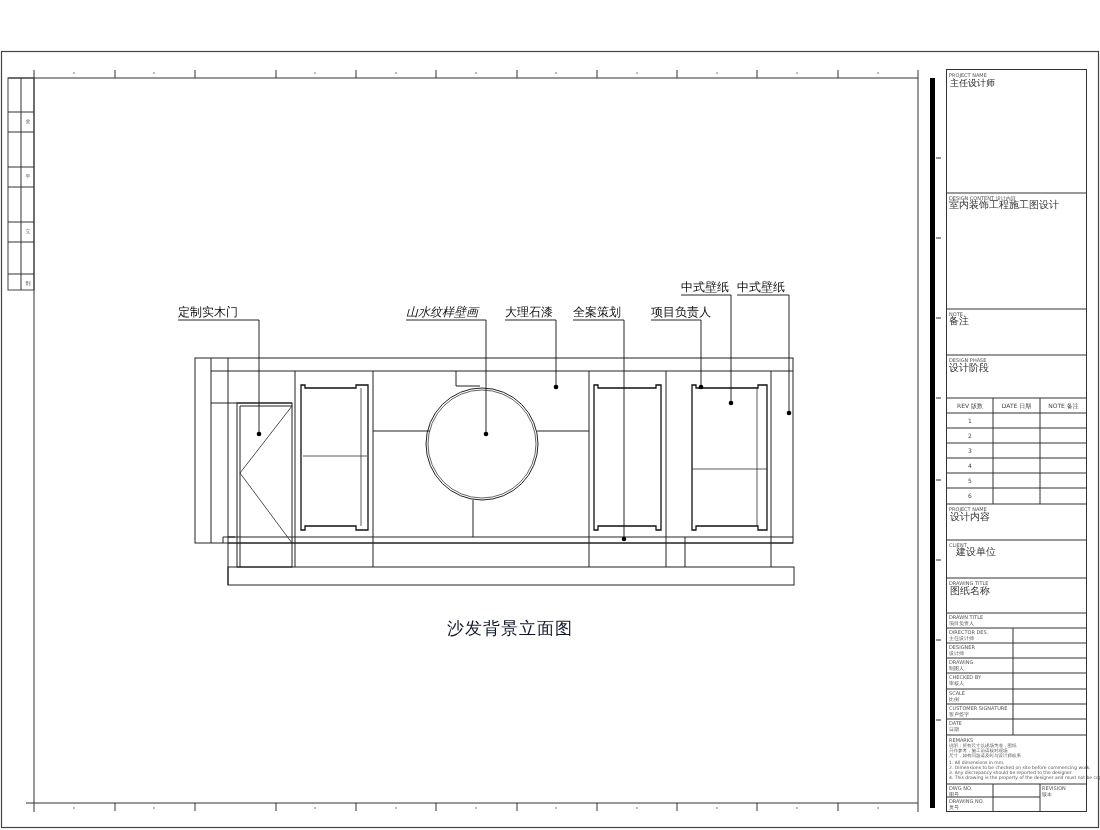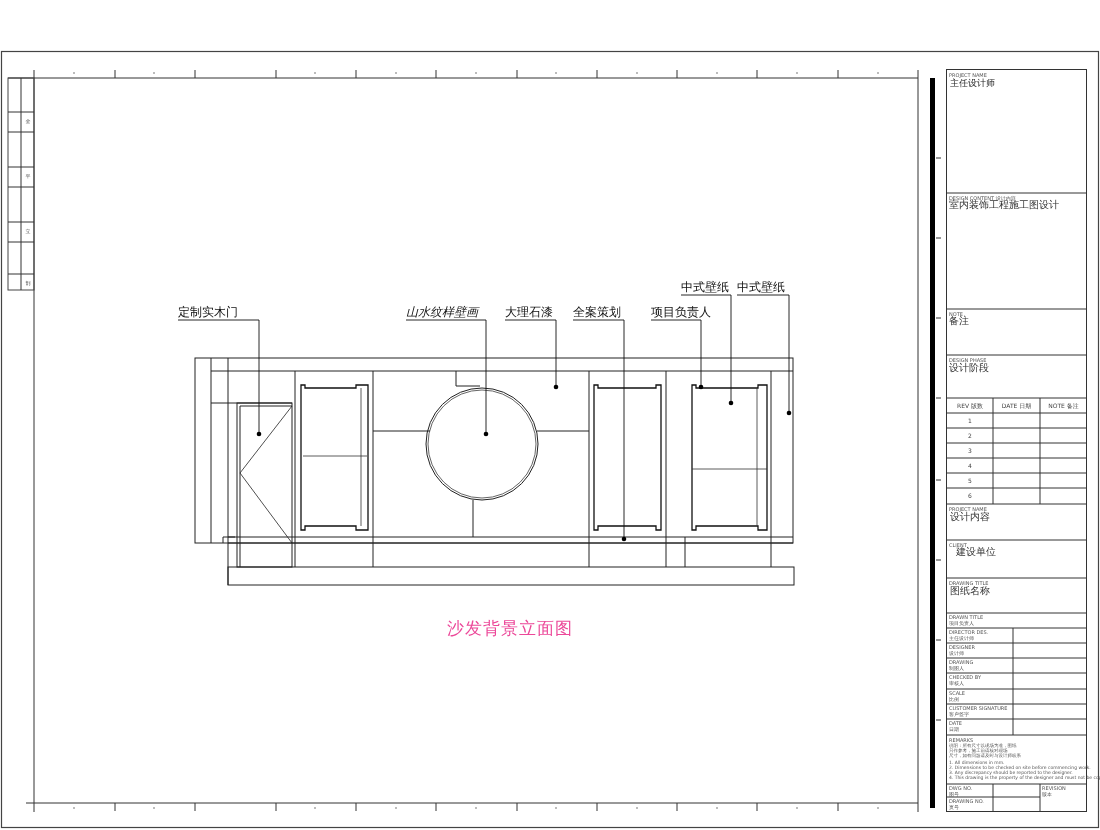--- a/index.html
+++ b/index.html
@@ -1,21 +1,21 @@
 <!DOCTYPE html>
 <html><head>
 <meta charset="utf-8">
 <style>
   html, body { margin: 0; padding: 0; background: #ffffff; }
   body { width: 1100px; height: 830px; position: relative; overflow: hidden;
          font-family: "DejaVu Sans", "Liberation Sans", sans-serif; color: #111; }
   #sheet { position: absolute; left: 0; top: 0; width: 1100px; height: 830px; }
   .callout { position: absolute; font-size: 12px; line-height: 14px; white-space: nowrap; color: #111; }
   .title { position: absolute; left: 430px; top: 617px; width: 160px; text-align: center;
-           font-size: 17px; letter-spacing: 1px; color: #ec4899; }
+           font-size: 17px; letter-spacing: 1px; color: #0f172a; }
   .tb-label { position: absolute; font-size: 5px; line-height: 6px; color: #555; white-space: nowrap; }
   .tb-value { position: absolute; font-size: 9px; line-height: 10px; color: #222; white-space: nowrap; }
   .tb-small { position: absolute; font-size: 10px; line-height: 8px; color: #333; white-space: nowrap; }
   .rev-cell { position: absolute; font-size: 6px; color: #444; text-align: center; }
   .note-line { position: absolute; font-size: 4.5px; line-height: 5px; color: #555; white-space: nowrap; }
   .side-cell { position: absolute; font-size: 5px; color: #444; text-align: center; width: 12px; }
 </style>
 </head>
 <body>
 

